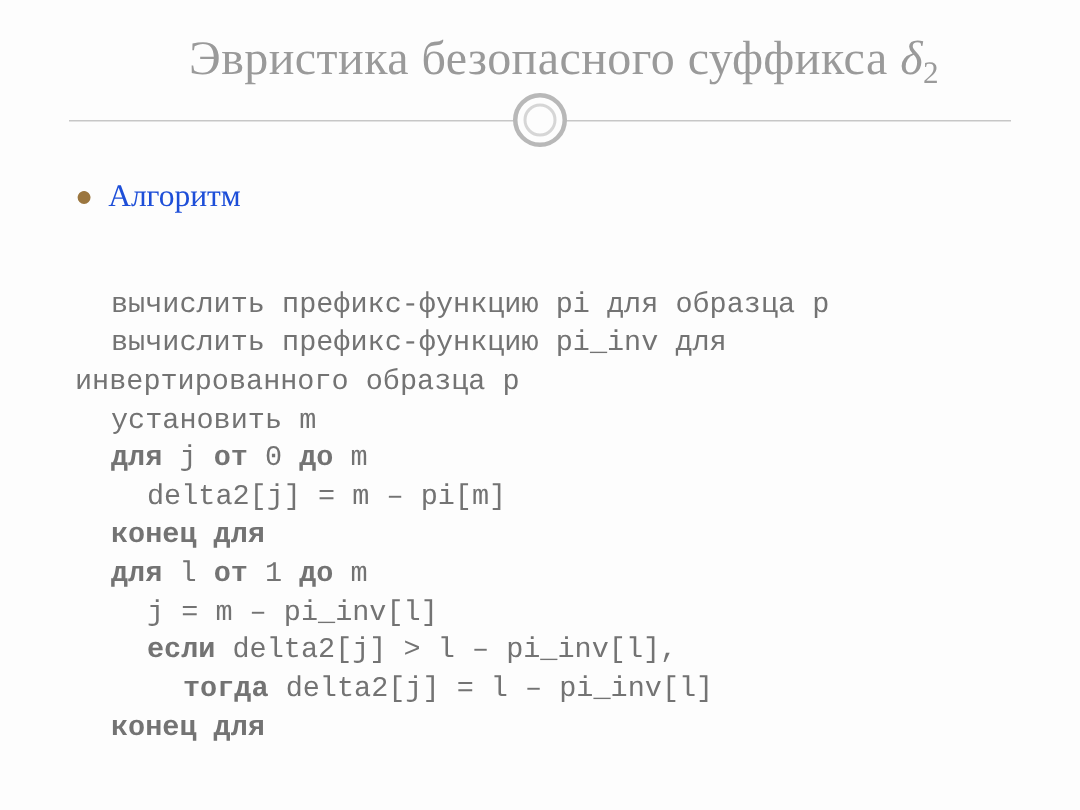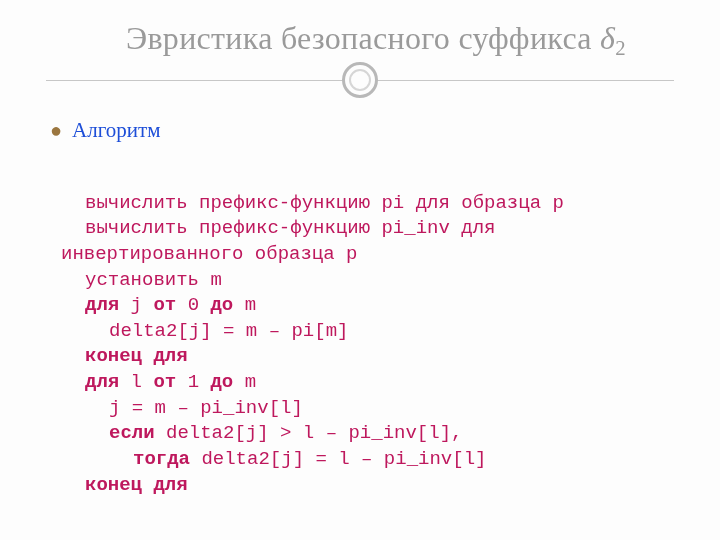--- a/index.html
+++ b/index.html
@@ -89,23 +89,23 @@
   }
   .bullet-text {
     font-size: 21px;
     color: #1d4ed8;
     font-family: Georgia, serif;
   }
   .code {
     font-family: "Courier New", Courier, monospace;
     font-size: 19px;
     line-height: 1.35;
-    color: #be185d;
+    color: #737373;
     white-space: pre;
-    margin-left: 11px;
+    margin-left: 0;
   }
   .code .kw {
     font-weight: bold;
   }
   .code .ind0 { margin-left: 0; }
   .code .ind1 { display: inline-block; padding-left: 24px; }
   .code .ind2 { display: inline-block; padding-left: 48px; }
   .code .ind3 { display: inline-block; padding-left: 72px; }
 </style>
 </head>

